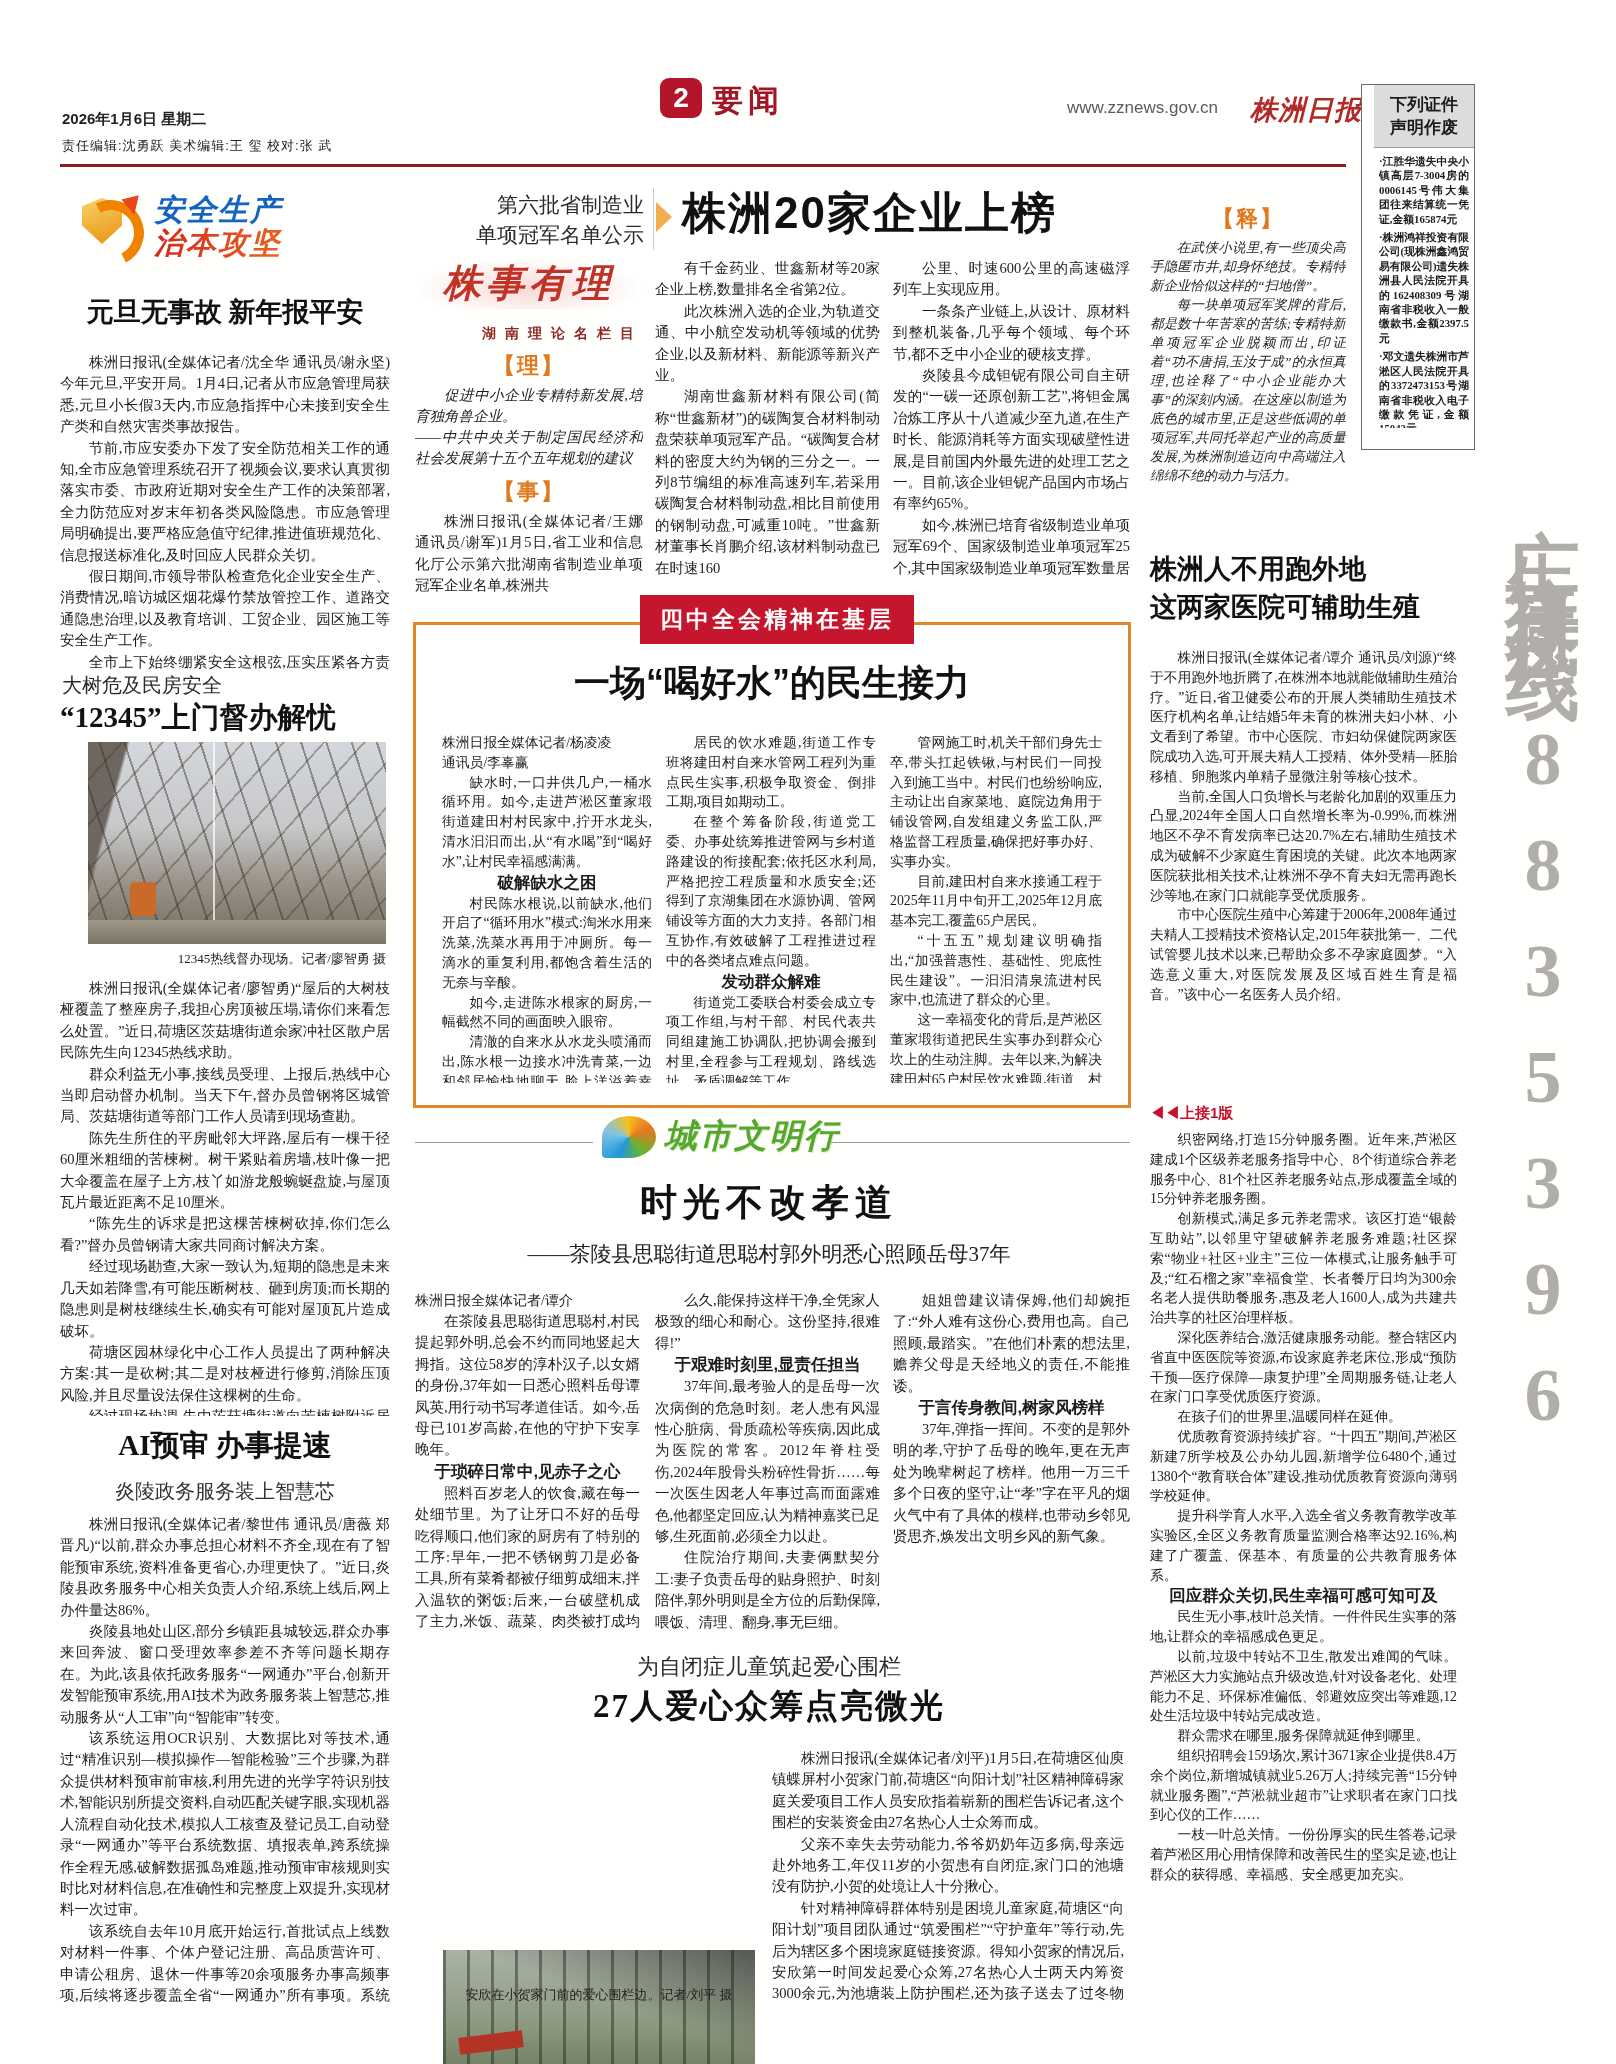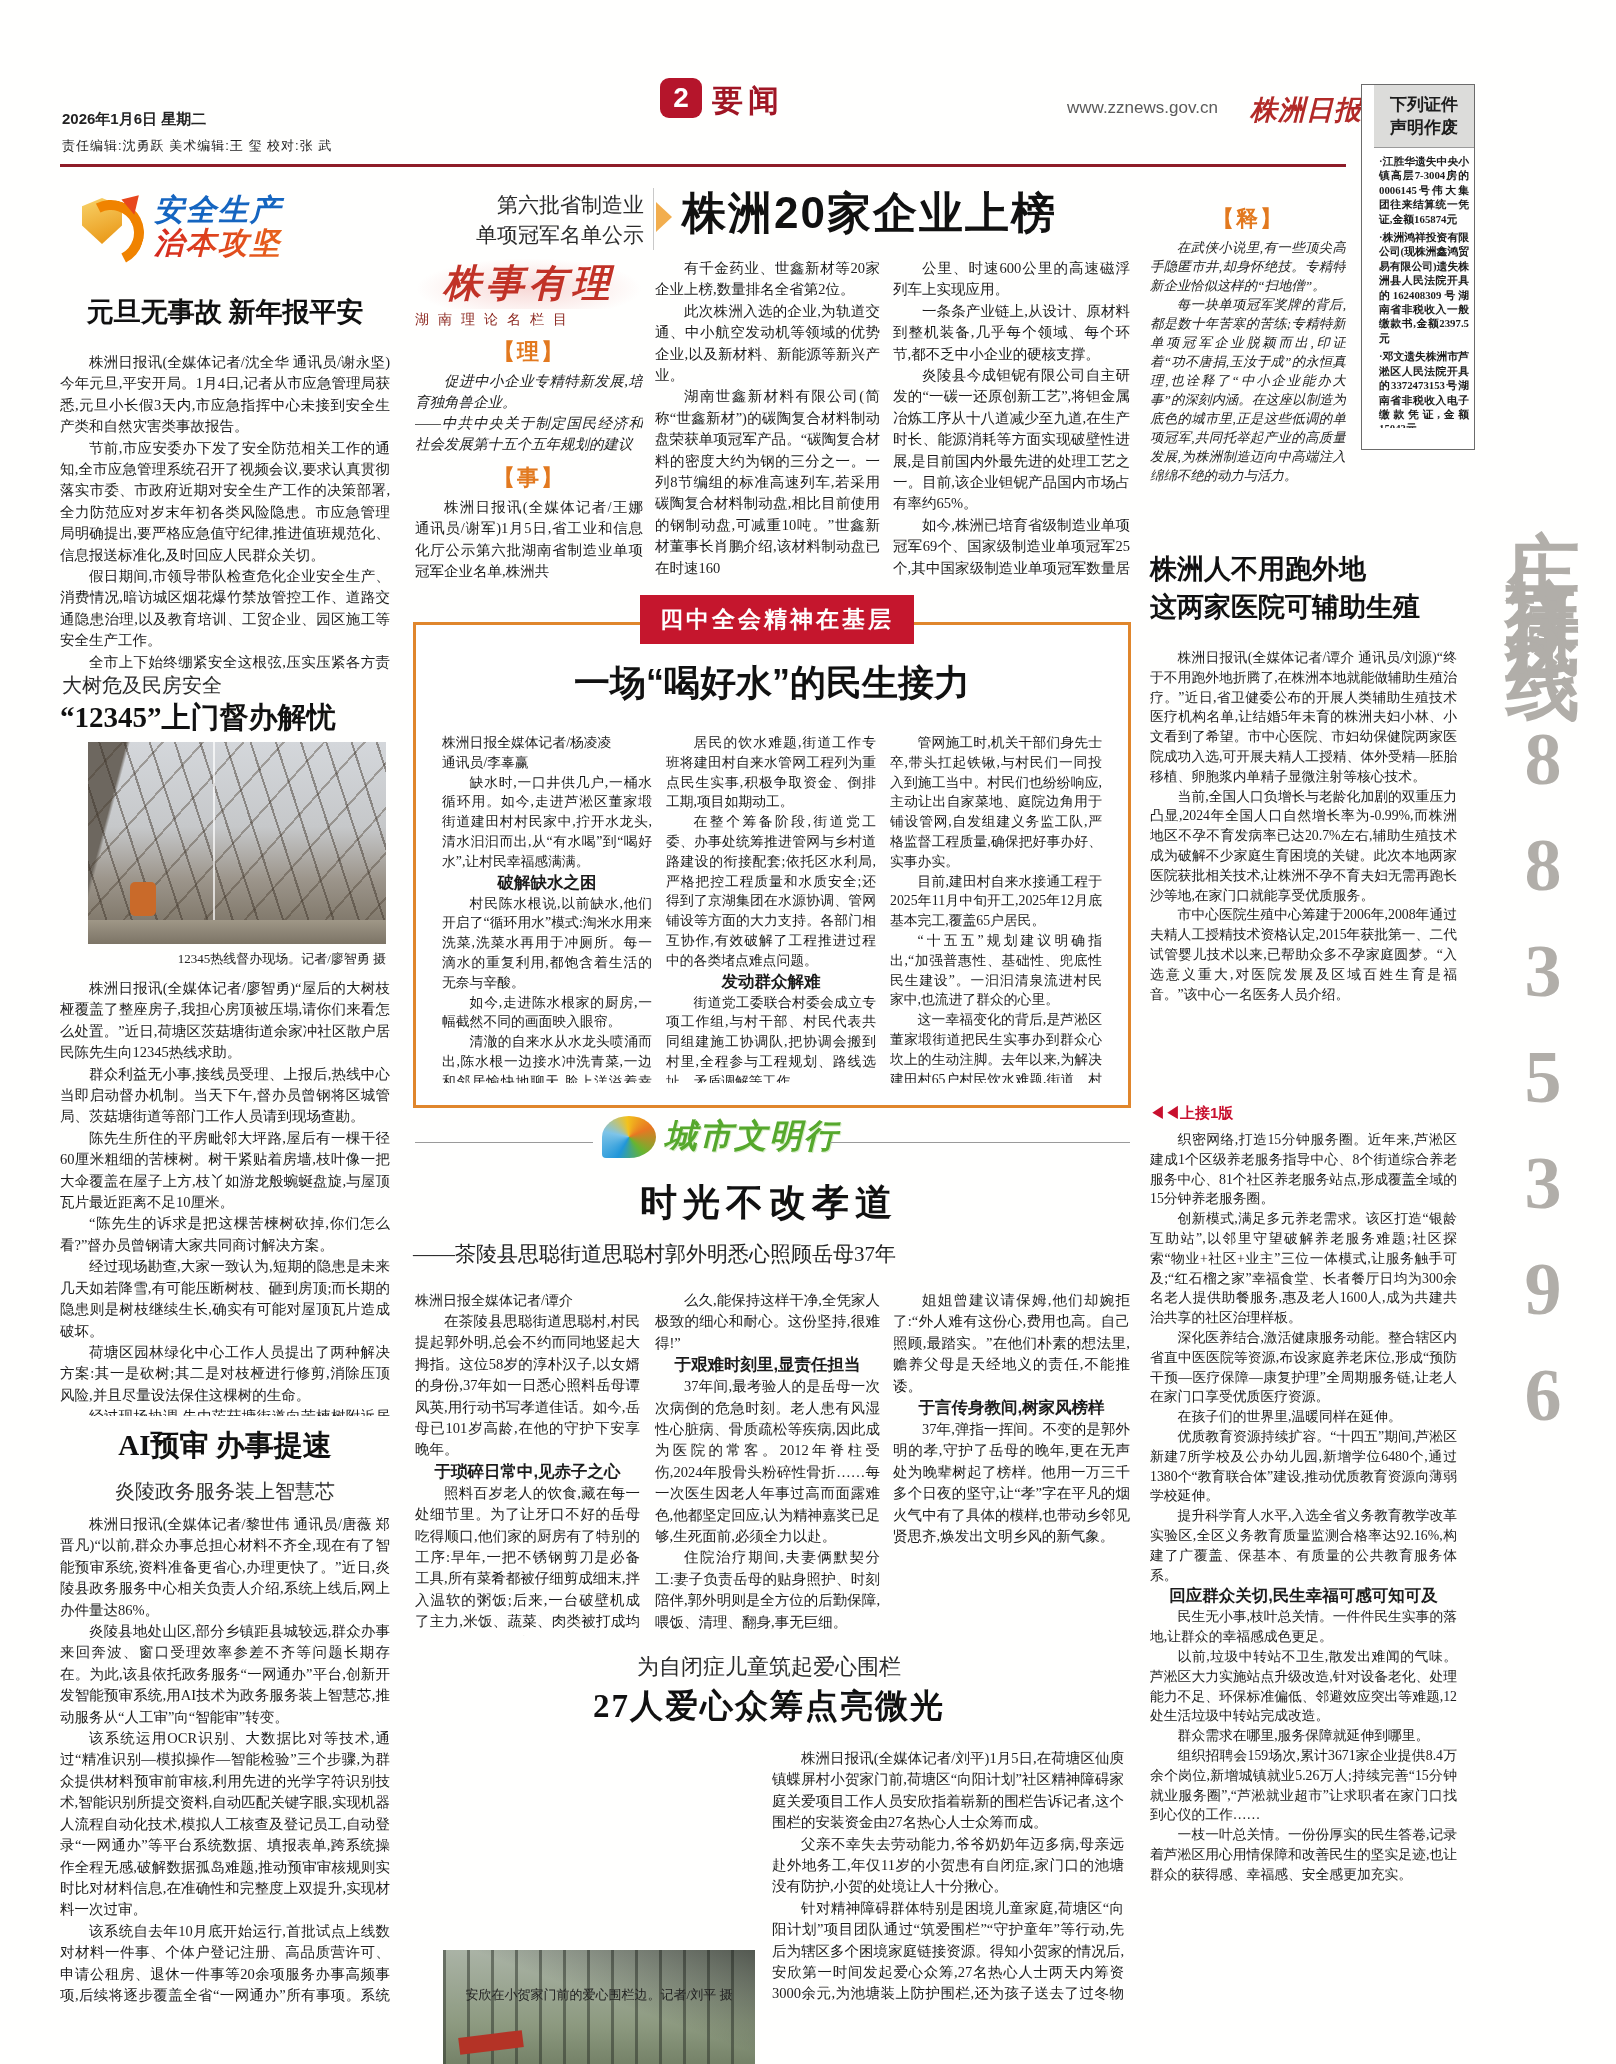--- a/index.html
+++ b/index.html
@@ -46,21 +46,21 @@
        border-left-color:transparent;border-bottom-color:transparent;transform:rotate(18deg);}
   .arrhead{position:absolute;right:2px;top:0;width:0;height:0;border-left:16px solid #e8471d;
            border-top:8px solid transparent;border-bottom:12px solid transparent;transform:rotate(-40deg);}
   .safety-t1{font-size:30px;font-weight:900;font-style:italic;color:#1565c0;line-height:32px;
              font-family:"Liberation Sans",sans-serif;letter-spacing:2px;}
   .safety-t2{font-size:30px;font-weight:900;font-style:italic;line-height:34px;letter-spacing:2px;
              font-family:"Liberation Sans",sans-serif;
              background:linear-gradient(90deg,#d5281e,#e8641d);-webkit-background-clip:text;background-clip:text;color:transparent;}
   .zsyl-logo{font-size:38px;font-weight:900;font-style:italic;color:#c13227;letter-spacing:5px;text-align:center;
              background:radial-gradient(ellipse at 50% 60%,rgba(231,130,125,0.30),rgba(231,130,125,0) 70%);}
-  .zsyl-sub{font-size:14px;font-weight:normal;color:#8d2a22;letter-spacing:9px;text-align:left;margin-top:2px;}
+  .zsyl-sub{font-size:14px;font-weight:bold;color:#8d2a22;letter-spacing:9px;text-align:right;margin-top:16px;}
   .sec-label{color:#e2791f;font-weight:900;font-size:22px;text-align:center;margin:8px 0 4px 0;
              font-family:"Liberation Sans",sans-serif;letter-spacing:2px;}
   .quote{font-size:14.5px;line-height:21px;font-style:italic;text-align:justify;}
   .quote p{margin:0;}
   .q-ind{text-indent:2em;}
   .redbox-badge{background:#c5162d;color:#fff;font-weight:900;font-size:23px;letter-spacing:3px;
                 padding:9px 20px;font-family:"Liberation Sans",sans-serif;}
   .waterbox{border:3px solid #e0862c;background:#fff;}
   .cwmx-logo{display:flex;align-items:center;gap:8px;}
   .cwmx-swoosh{width:54px;height:42px;border-radius:50% 50% 50% 4px;
@@ -254,21 +254,21 @@
       <p class="bp">一枝一叶总关情。一份份厚实的民生答卷,记录着芦淞区用心用情保障和改善民生的坚实足迹,也让群众的获得感、幸福感、安全感更加充实。</p>
     </div>
 
   <div class="abs thinline" style="left:415px;top:1142px;width:178px;"></div>
   <div class="abs cwmx-logo" style="left:602px;top:1114px;text-align:center;">
     <div class="cwmx-swoosh"></div>
     <div class="cwmx-text">城市文明行</div>
   </div>
   <div class="abs thinline" style="left:830px;top:1142px;width:300px;"></div>
   <div class="abs h-serif" style="left:413px;top:1178px;width:712px;text-align:center;font-size:37px;letter-spacing:6px;">时光不改孝道</div>
-  <div class="abs" style="left:413px;top:1240px;width:712px;text-align:left;font-size:21px;color:#222;">——茶陵县思聪街道思聪村郭外明悉心照顾岳母37年</div>
+  <div class="abs" style="left:413px;top:1240px;width:712px;text-align:center;font-size:21px;color:#222;">——茶陵县思聪街道思聪村郭外明悉心照顾岳母37年</div>
   <div class="abs col" style="left:415px;top:1290px;width:225px;height:346px;">
       <p class="bby">株洲日报全媒体记者/谭介</p>
       <p class="bp">在茶陵县思聪街道思聪村,村民提起郭外明,总会不约而同地竖起大拇指。这位58岁的淳朴汉子,以女婿的身份,37年如一日悉心照料岳母谭凤英,用行动书写孝道佳话。如今,岳母已101岁高龄,在他的守护下安享晚年。</p>
       <p class="bh">于琐碎日常中,见赤子之心</p>
       <p class="bp">照料百岁老人的饮食,藏在每一处细节里。为了让牙口不好的岳母吃得顺口,他们家的厨房有了特别的工序:早年,一把不锈钢剪刀是必备工具,所有菜肴都被仔细剪成细末,拌入温软的粥饭;后来,一台破壁机成了主力,米饭、蔬菜、肉类被打成均匀细腻的糊状。郭外明总要先试过温度,再一勺勺耐心喂食。</p>
     </div>
   <div class="abs col" style="left:655px;top:1290px;width:225px;height:346px;">
       <p class="bp">么久,能保持这样干净,全凭家人极致的细心和耐心。这份坚持,很难得!”</p>
       <p class="bh">于艰难时刻里,显责任担当</p>
       <p class="bp">37年间,最考验人的是岳母一次次病倒的危急时刻。老人患有风湿性心脏病、骨质疏松等疾病,因此成为医院的常客。2012年脊柱受伤,2024年股骨头粉碎性骨折……每一次医生因老人年事过高而面露难色,他都坚定回应,认为精神嘉奖已足够,生死面前,必须全力以赴。</p>

